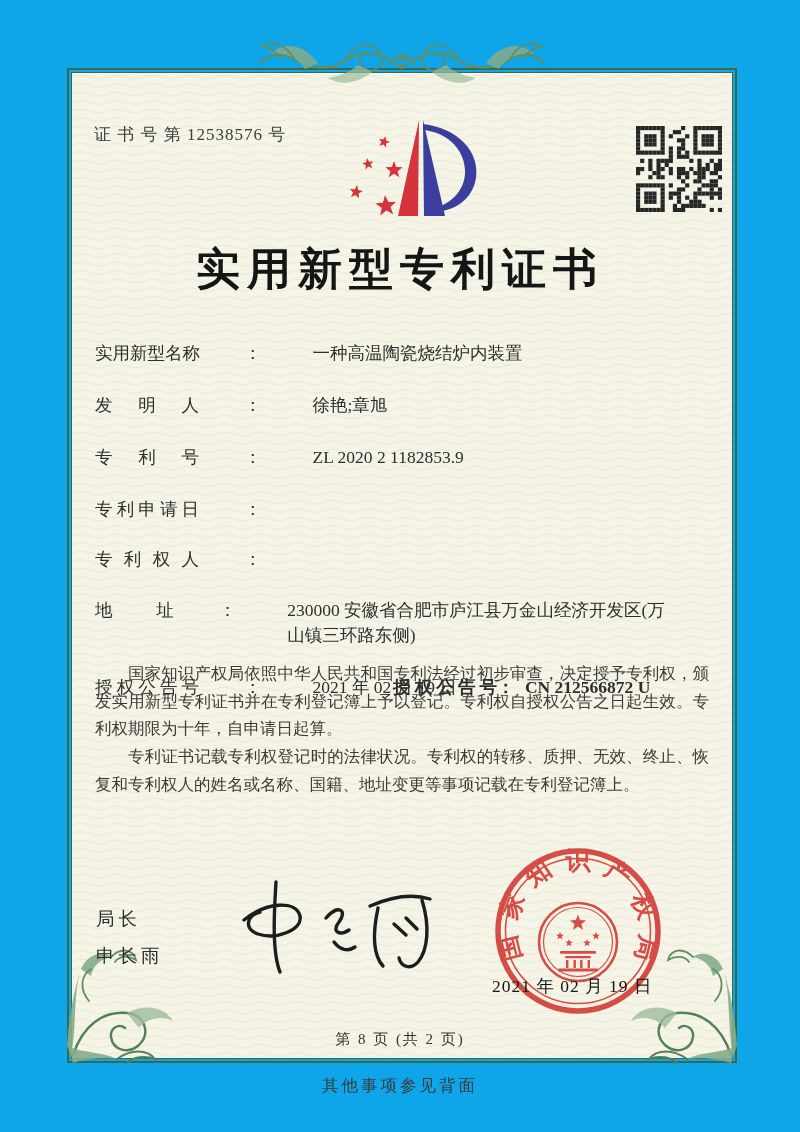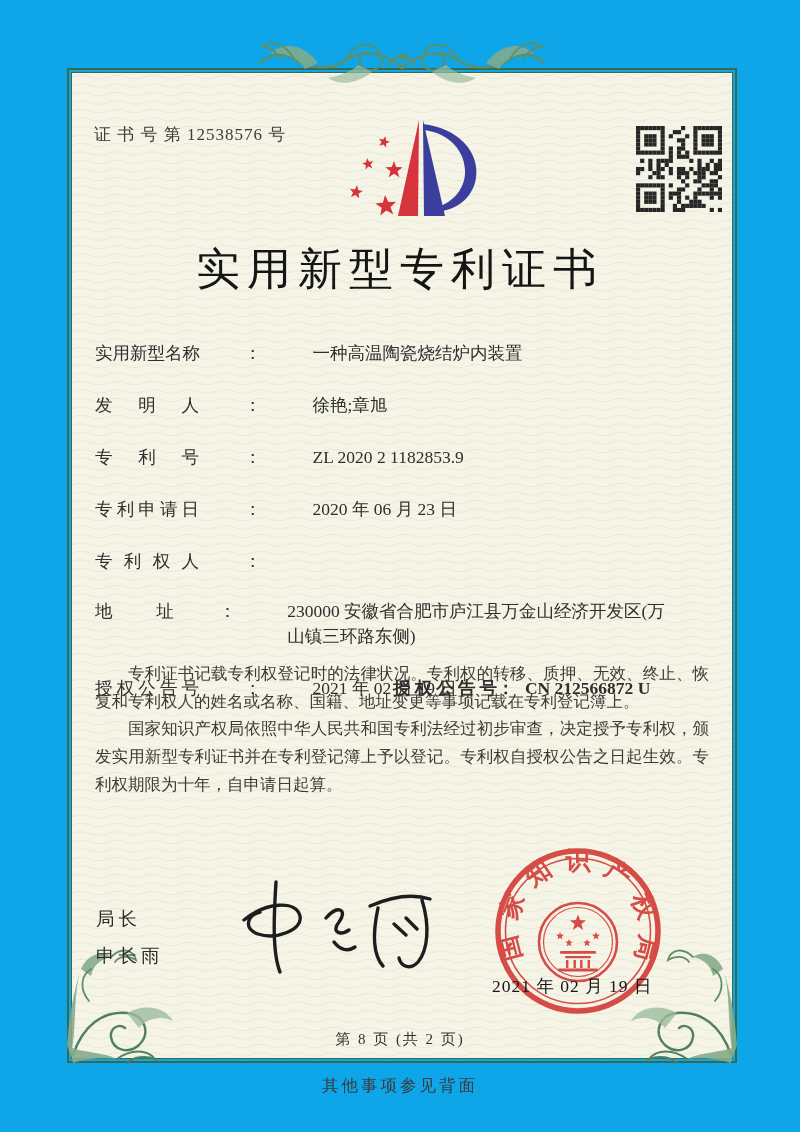--- a/index.html
+++ b/index.html
@@ -10,21 +10,21 @@
   
   .frame{position:absolute;left:67px;top:68px;width:670px;height:995px;border:2px solid #3a6a4c;box-sizing:border-box;}
   .frame-inner{position:absolute;inset:2px;border:1px solid #3a6a4c;background:#f5f4e7;overflow:hidden;}
   #waves{position:absolute;inset:0;}
   .deco{position:absolute;left:0;top:0;pointer-events:none;}
 
   .abs{position:absolute;}
   .cert-no{left:94px;top:123px;font-size:17px;letter-spacing:1px;color:#3c3c3c;}
   .logo{left:328px;top:112px;}
   .qr{left:636px;top:126px;}
-  .title{left:0;right:0;top:240px;text-align:center;font-size:44px;font-weight:400;letter-spacing:7px;color:#151515;}
+  .title{left:0;right:0;top:240px;text-align:center;font-size:44px;font-weight:700;letter-spacing:7px;color:#151515;}
 
   .fields{left:95px;top:341px;width:575px;font-size:17.5px;color:#2e2e2e;}
   .frow{display:flex;align-items:flex-start;margin-bottom:26.5px;position:relative;gap:45px;}
   .flabel{display:inline-block;width:104px;text-align:justify;text-align-last:justify;white-space:nowrap;}
   .fcolon{display:inline-block;margin-right:6px;}
   .fvalue{display:inline-block;max-width:452px;line-height:1.45;}
   .grant-row{margin-bottom:0;}
   .grant-no{position:absolute;left:298px;top:0;white-space:nowrap;font-weight:bold;}
 
   .paras{left:95px;top:660px;width:614px;font-size:16.5px;line-height:1.68;color:#3d3a35;text-align:justify;}
@@ -450,21 +450,20 @@
       <span class="fvalue">徐艳;章旭</span>
     </div>
     <div class="frow">
       <span class="flabel">专利号</span>
         <span class="fcolon">：</span>
       <span class="fvalue">ZL 2020 2 1182853.9</span>
     </div>
     <div class="frow">
       <span class="flabel">专利申请日</span>
         <span class="fcolon">：</span>
-      <span class="fvalue">2020 年 06 月 23 日</span>
     </div>
     <div class="frow">
       <span class="flabel">专利权人</span>
         <span class="fcolon">：</span>
     </div>
     <div class="frow">
       <span class="flabel">地址</span>
         <span class="fcolon">：</span>
       <span class="fvalue">230000 安徽省合肥市庐江县万金山经济开发区(万山镇三环路东侧)</span>
     </div>
@@ -473,22 +472,22 @@
         <span class="fcolon">：</span>
       <span class="fvalue">2021 年 02 月 19 日</span>
       <span class="grant-no">
         <span class="flabel">授权公告号</span><span class="fcolon">：</span>
         <span>CN 212566872 U</span>
       </span>
     </div>
   </div>
 
   <div class="abs paras">
+    <p>国家知识产权局依照中华人民共和国专利法经过初步审查，决定授予专利权，颁发实用新型专利证书并在专利登记簿上予以登记。专利权自授权公告之日起生效。专利权期限为十年，自申请日起算。</p>
     <p>专利证书记载专利权登记时的法律状况。专利权的转移、质押、无效、终止、恢复和专利权人的姓名或名称、国籍、地址变更等事项记载在专利登记簿上。</p>
-    <p>国家知识产权局依照中华人民共和国专利法经过初步审查，决定授予专利权，颁发实用新型专利证书并在专利登记簿上予以登记。专利权自授权公告之日起生效。专利权期限为十年，自申请日起算。</p>
   </div>
 
   <div class="abs officer-title">局长</div>
   <div class="abs officer-name">申长雨</div>
 
   <svg class="abs sig" width="215" height="105" viewBox="0 0 215 105">
     <g fill="none" stroke="#1d1d1d" stroke-width="3.4" stroke-linecap="round">
       <path d="M26,48 C48,30 78,28 82,44 C85,58 58,68 40,62 C26,57 28,44 42,40"></path>
       <path d="M58,10 C56,42 54,80 62,100"></path>
       <path d="M108,46 C120,32 130,38 121,50 C113,60 122,64 131,58"></path>

